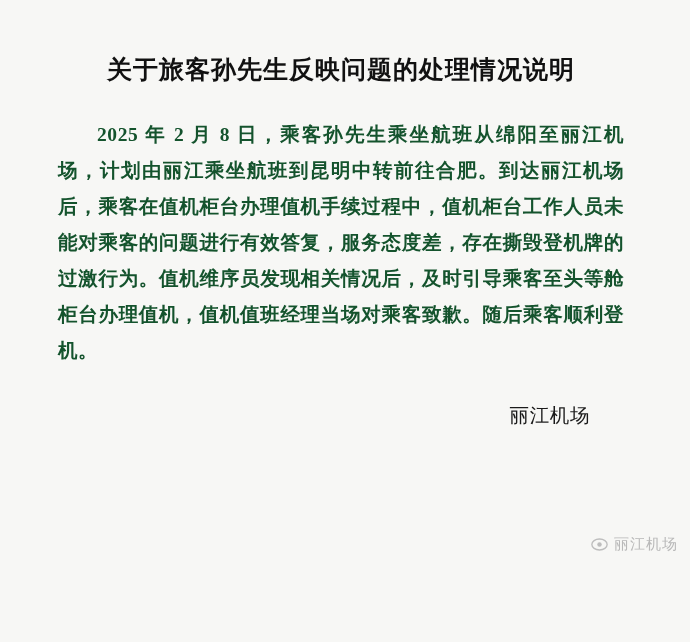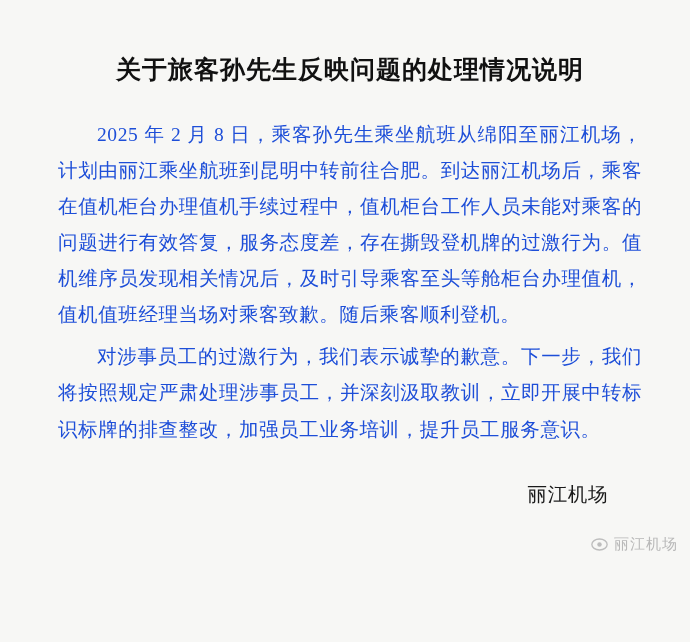--- a/index.html
+++ b/index.html
@@ -12,38 +12,39 @@
     background: #f7f7f5;
     font-family: "Liberation Serif", "DejaVu Serif", serif;
     color: #1a1a1a;
     overflow: hidden;
   }
   .page {
     position: relative;
     width: 690px;
     height: 564px;
     box-sizing: border-box;
-    padding: 52px 48px 0 58px;
+    padding: 52px 66px 0 58px;
     background: #f7f7f5;
   }
   .doc-title {
     text-align: center;
     font-size: 25px;
     font-weight: bold;
     letter-spacing: 1px;
     line-height: 1.4;
     margin: 0 0 30px 0;
     color: #111;
   }
   .doc-body {
     font-size: 19.5px;
     line-height: 1.85;
     letter-spacing: 0.6px;
-    color: #1d4ed8;
+    color: #14532d;
     text-align: justify;
+    font-weight: bold;
   }
   .para {
     margin: 0 0 6px 0;
     text-indent: 2em;
   }
   .signature {
     margin-top: 30px;
     font-size: 19.5px;
     line-height: 1.75;
     letter-spacing: 0.6px;
@@ -75,21 +76,20 @@
 </style>
 </head>
 <body>
 
 <div class="page">
 
   <h1 class="doc-title">关于旅客孙先生反映问题的处理情况说明</h1>
 
   <div class="doc-body">
     <p class="para">2025 年 2 月 8 日，乘客孙先生乘坐航班从绵阳至丽江机场，计划由丽江乘坐航班到昆明中转前往合肥。到达丽江机场后，乘客在值机柜台办理值机手续过程中，值机柜台工作人员未能对乘客的问题进行有效答复，服务态度差，存在撕毁登机牌的过激行为。值机维序员发现相关情况后，及时引导乘客至头等舱柜台办理值机，值机值班经理当场对乘客致歉。随后乘客顺利登机。</p>
-    <p class="para">对涉事员工的过激行为，我们表示诚挚的歉意。下一步，我们将按照规定严肃处理涉事员工，并深刻汲取教训，立即开展中转标识标牌的排查整改，加强员工业务培训，提升员工服务意识。</p>
   </div>
 
   <div class="signature">
     <span class="sig-line">丽江机场</span>
   </div>
 
   <div class="watermark">
     <span class="weibo-eye">
       <svg width="17" height="17" viewBox="0 0 20 20">
         <ellipse cx="10" cy="10" rx="9" ry="6.5" fill="none" stroke="#bdbdbd" stroke-width="1.6"></ellipse>

